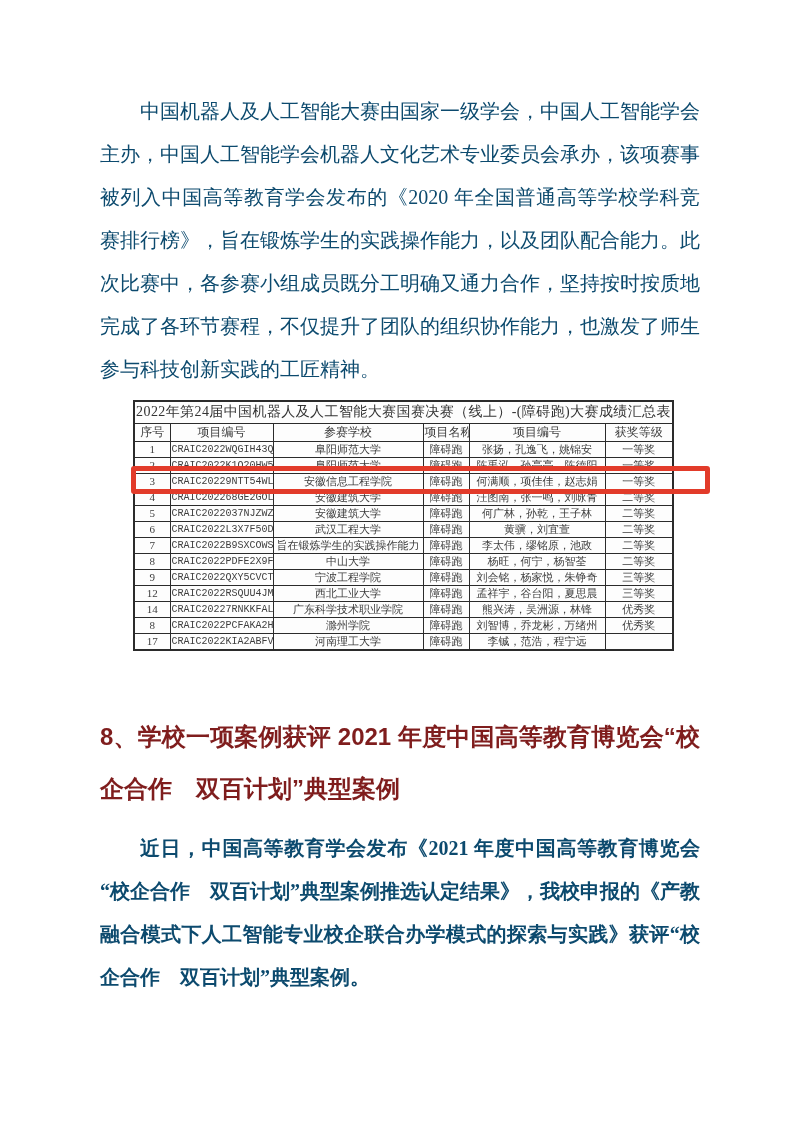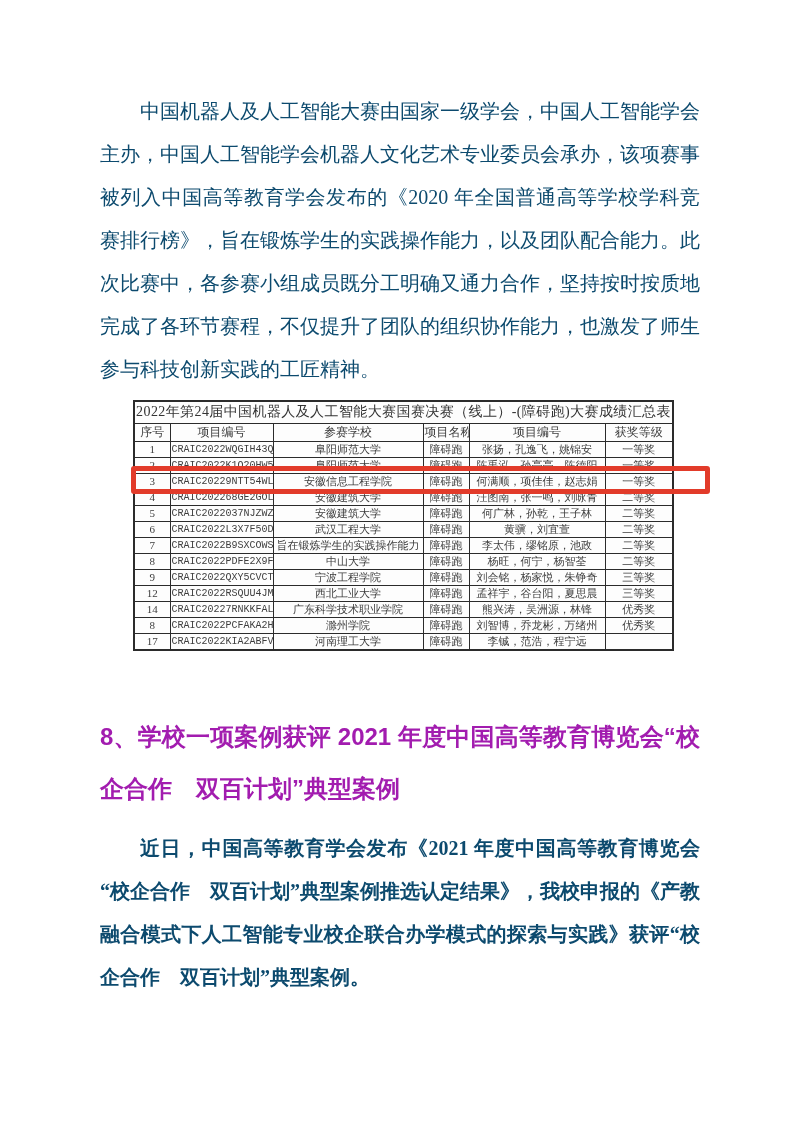--- a/index.html
+++ b/index.html
@@ -72,21 +72,21 @@
     pointer-events:none;
     z-index:5;
   }
   
   .section-heading {
     margin-top:60px;
     font-family:"Liberation Sans","DejaVu Sans",sans-serif;
     font-size:24px;
     font-weight:700;
     line-height:52px;
-    color:#a21caf;
+    color:#7f1d1d;
     text-align:justify;
   }
   .para-2 { margin-top:12px;font-weight:bold; }
 </style>
 </head>
 <body>
 
 <div class="page">
 
   <p class="body-para">中国机器人及人工智能大赛由国家一级学会，中国人工智能学会主办，中国人工智能学会机器人文化艺术专业委员会承办，该项赛事被列入中国高等教育学会发布的《2020 年全国普通高等学校学科竞赛排行榜》，旨在锻炼学生的实践操作能力，以及团队配合能力。此次比赛中，各参赛小组成员既分工明确又通力合作，坚持按时按质地完成了各环节赛程，不仅提升了团队的组织协作能力，也激发了师生参与科技创新实践的工匠精神。</p>

